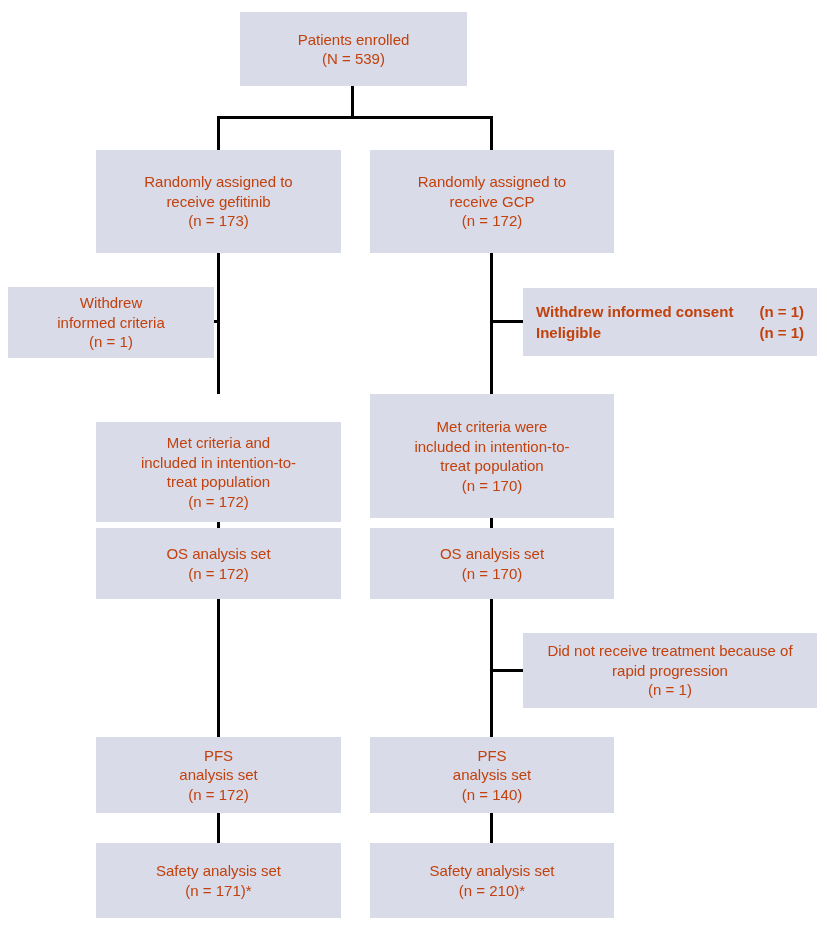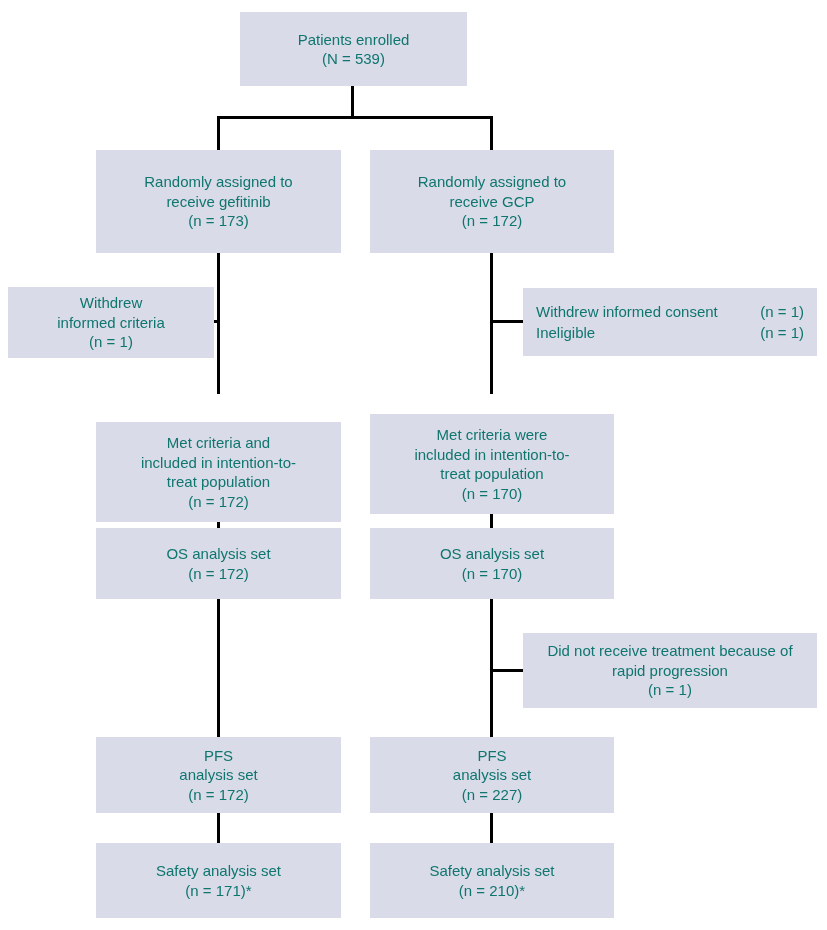--- a/index.html
+++ b/index.html
@@ -6,21 +6,21 @@
     margin: 0;
     padding: 0;
     background: #ffffff;
   }
   .canvas {
     position: relative;
     width: 827px;
     height: 930px;
     background: #ffffff;
     font-family: "Liberation Sans", "DejaVu Sans", sans-serif;
-    color: #0f766e;
+    color: #c2410c;
     overflow: hidden;
   }
   .box {
     position: absolute;
     background: #d9dbe9;
     display: flex;
     flex-direction: column;
     align-items: center;
     justify-content: center;
     text-align: center;
@@ -84,39 +84,39 @@
     <div>receive GCP</div>
     <div>(n = 172)</div>
   </div>
 
   <div class="box" style="left:8px; top:287px; width:206px; height:71px;">
     <div>Withdrew</div>
     <div>informed criteria</div>
     <div>(n = 1)</div>
   </div>
 
-  <div class="box two-col" style="left:523px; top:288px; width:294px; height:68px;">
+  <div class="box two-col" style="left:523px; top:288px; width:294px; height:68px;font-weight:bold;">
     <div class="row">
       <span>Withdrew informed consent</span>
       <span>(n = 1)</span>
     </div>
     <div class="row">
       <span>Ineligible</span>
       <span>(n = 1)</span>
     </div>
   </div>
 
   <div class="box" style="left:96px; top:394px; width:245px; height:100px;margin-top:28px;">
     <div>Met criteria and</div>
     <div>included in intention-to-</div>
     <div>treat population</div>
     <div>(n = 172)</div>
   </div>
 
-  <div class="box" style="left:370px; top:394px; width:244px; height:100px;margin-top:20px;">
+  <div class="box" style="left:370px; top:394px; width:244px; height:124px;">
     <div>Met criteria were</div>
     <div>included in intention-to-</div>
     <div>treat population</div>
     <div>(n = 170)</div>
   </div>
 
   <div class="box" style="left:96px; top:528px; width:245px; height:71px;">
     <div>OS analysis set</div>
     <div>(n = 172)</div>
   </div>
@@ -134,21 +134,21 @@
 
   <div class="box" style="left:96px; top:737px; width:245px; height:76px;">
     <div>PFS</div>
     <div>analysis set</div>
     <div>(n = 172)</div>
   </div>
 
   <div class="box" style="left:370px; top:737px; width:244px; height:76px;">
     <div>PFS</div>
     <div>analysis set</div>
-    <div>(n = 227)</div>
+    <div>(n = 140)</div>
   </div>
 
   <div class="box" style="left:96px; top:843px; width:245px; height:75px;">
     <div>Safety analysis set</div>
     <div>(n = 171)*</div>
   </div>
 
   <div class="box" style="left:370px; top:843px; width:244px; height:75px;">
     <div>Safety analysis set</div>
     <div>(n = 210)*</div>

